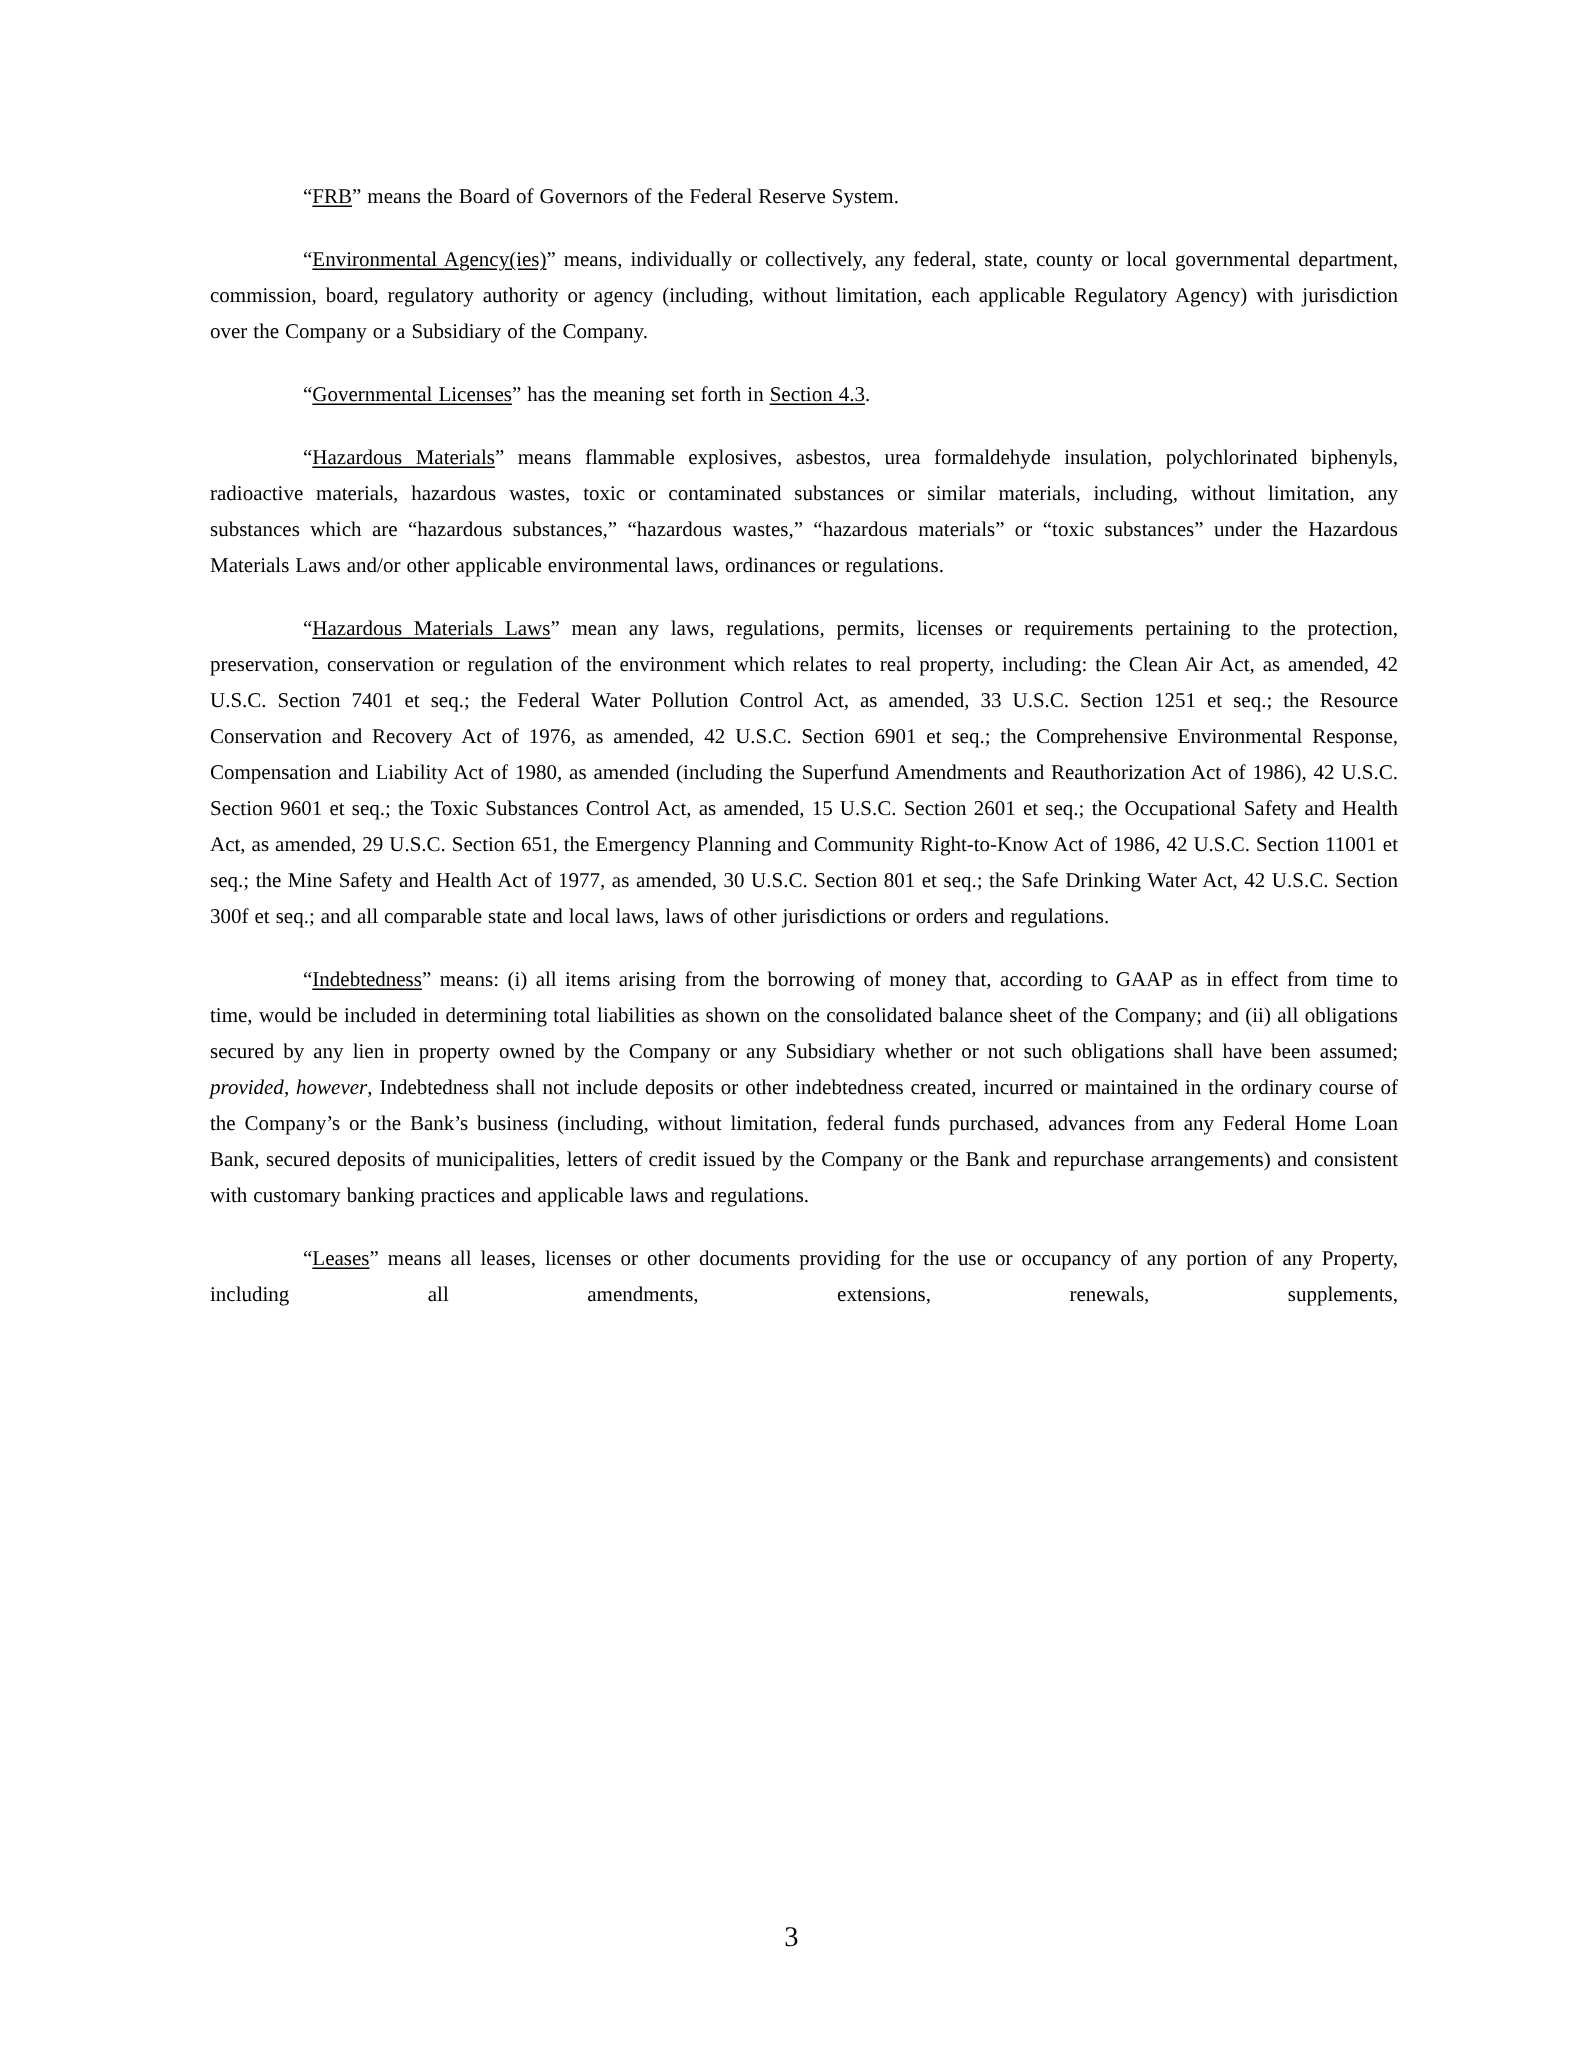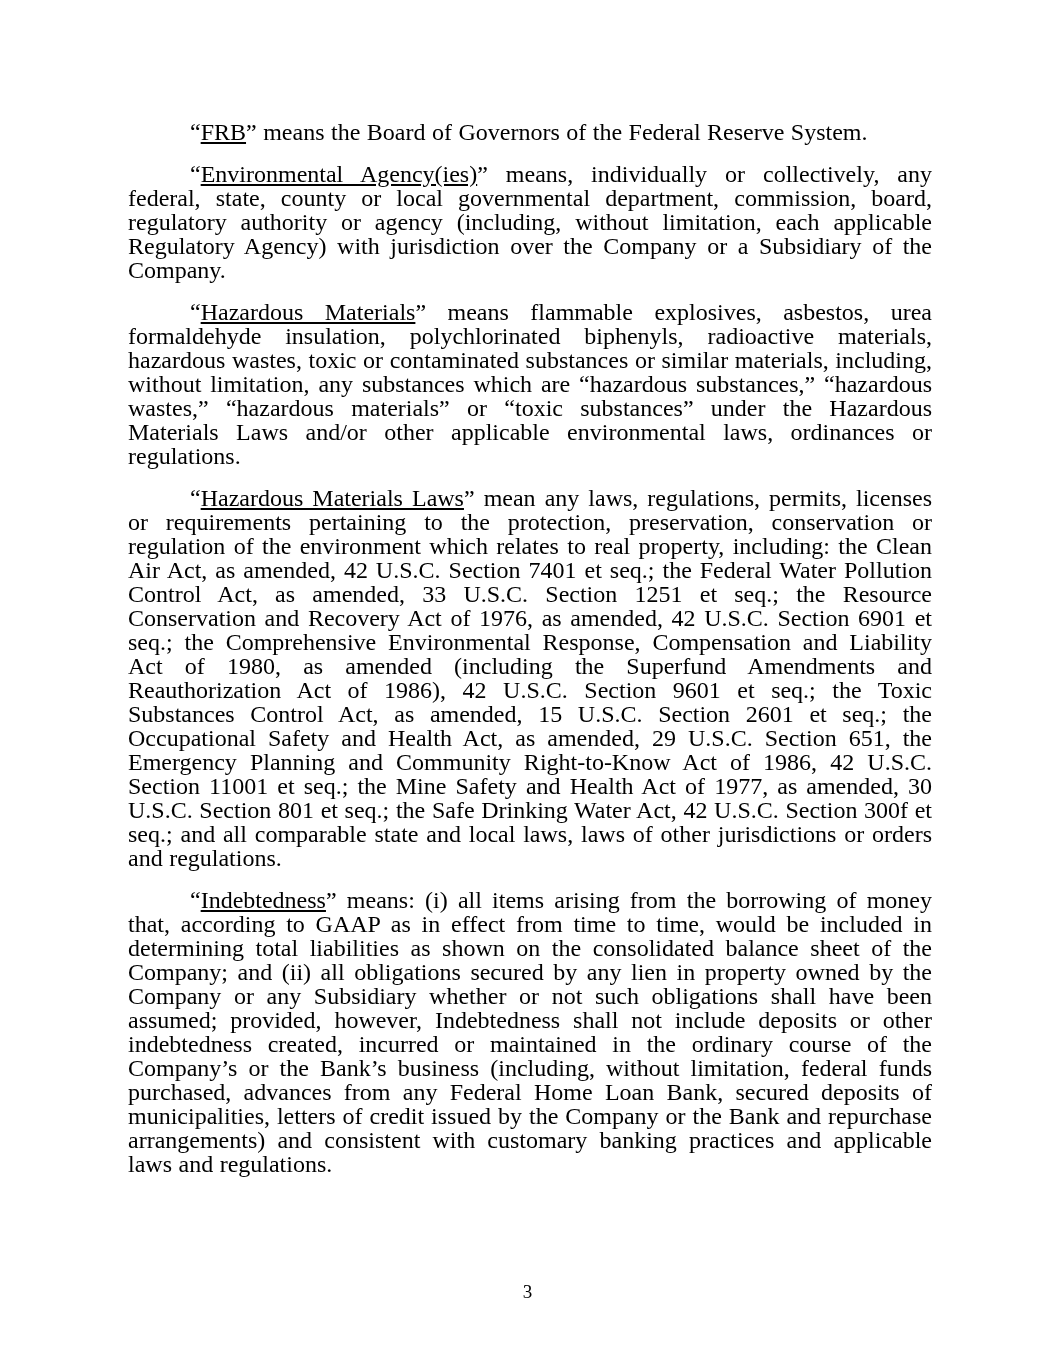--- a/index.html
+++ b/index.html
@@ -16,46 +16,48 @@
     font-family: "Liberation Serif", serif;
     overflow: hidden;
   }
   .content {
     position: absolute;
     left: 124px;
     top: 120px;
     width: 808px;
   }
   p.para {
-    margin: 0 0 18px 4px;
+    margin: 0 0 18px 16px;
     text-indent: 62px;
     text-align: justify;
-    font-size: 24px;
+    font-size: 14px;
     line-height: 24px;
     word-spacing: 0.5px;
   }
   p.para:last-child { margin-bottom: 0; }
   p.justify-last { text-align-last: justify; }
   .u { text-decoration: underline; text-underline-offset: 2px; }
-  .i { }
+  .i { font-style: italic; }
   .footer {
     position: absolute;
     top: 1281px;
     left: 0;
     width: 100%;
     text-align: center;
     font-size: 19px;
     line-height: 22px;
   }
 </style>
 </head>
 <body>
 
 <div class="page">
   <div class="content">
       <p class="para"><span>“</span><span class="u">FRB</span><span>” means the Board of Governors of the Federal Reserve System.</span></p>
       <p class="para"><span>“</span><span class="u">Environmental Agency(ies)</span><span>” means, individually or collectively, any federal, state, county or local governmental department, commission, board, regulatory authority or agency (including, without limitation, each applicable Regulatory Agency) with jurisdiction over the Company or a Subsidiary of the Company.</span></p>
+      <p class="para"><span>“</span><span class="u">Governmental Licenses</span><span>” has the meaning set forth in </span><span class="u">Section 4.3</span><span>.</span></p>
       <p class="para"><span>“</span><span class="u">Hazardous Materials</span><span>” means flammable explosives, asbestos, urea formaldehyde insulation, polychlorinated biphenyls, radioactive materials, hazardous wastes, toxic or contaminated substances or similar materials, including, without limitation, any substances which are “hazardous substances,” “hazardous wastes,” “hazardous materials” or “toxic substances” under the Hazardous Materials Laws and/or other applicable environmental laws, ordinances or regulations.</span></p>
       <p class="para"><span>“</span><span class="u">Hazardous Materials Laws</span><span>” mean any laws, regulations, permits, licenses or requirements pertaining to the protection, preservation, conservation or regulation of the environment which relates to real property, including: the Clean Air Act, as amended, 42 U.S.C. Section 7401 et seq.; the Federal Water Pollution Control Act, as amended, 33 U.S.C. Section 1251 et seq.; the Resource Conservation and Recovery Act of 1976, as amended, 42 U.S.C. Section 6901 et seq.; the Comprehensive Environmental Response, Compensation and Liability Act of 1980, as amended (including the Superfund Amendments and Reauthorization Act of 1986), 42 U.S.C. Section 9601 et seq.; the Toxic Substances Control Act, as amended, 15 U.S.C. Section 2601 et seq.; the Occupational Safety and Health Act, as amended, 29 U.S.C. Section 651, the Emergency Planning and Community Right-to-Know Act of 1986, 42 U.S.C. Section 11001 et seq.; the Mine Safety and Health Act of 1977, as amended, 30 U.S.C. Section 801 et seq.; the Safe Drinking Water Act, 42 U.S.C. Section 300f et seq.; and all comparable state and local laws, laws of other jurisdictions or orders and regulations.</span></p>
       <p class="para"><span>“</span><span class="u">Indebtedness</span><span>” means: (i) all items arising from the borrowing of money that, according to GAAP as in effect from time to time, would be included in determining total liabilities as shown on the consolidated balance sheet of the Company; and (ii) all obligations secured by any lien in property owned by the Company or any Subsidiary whether or not such obligations shall have been assumed; </span><span class="i">provided</span><span>, </span><span class="i">however</span><span>, Indebtedness shall not include deposits or other indebtedness created, incurred or maintained in the ordinary course of the Company’s or the Bank’s business (including, without limitation, federal funds purchased, advances from any Federal Home Loan Bank, secured deposits of municipalities, letters of credit issued by the Company or the Bank and repurchase arrangements) and consistent with customary banking practices and applicable laws and regulations.</span></p>
+      <p class="para justify-last"><span>“</span><span class="u">Leases</span><span>” means all leases, licenses or other documents providing for the use or occupancy of any portion of any Property, including all amendments, extensions, renewals, supplements,</span></p>
     </div>
   <div class="footer">3</div>
 </div>
 
 </body></html>

